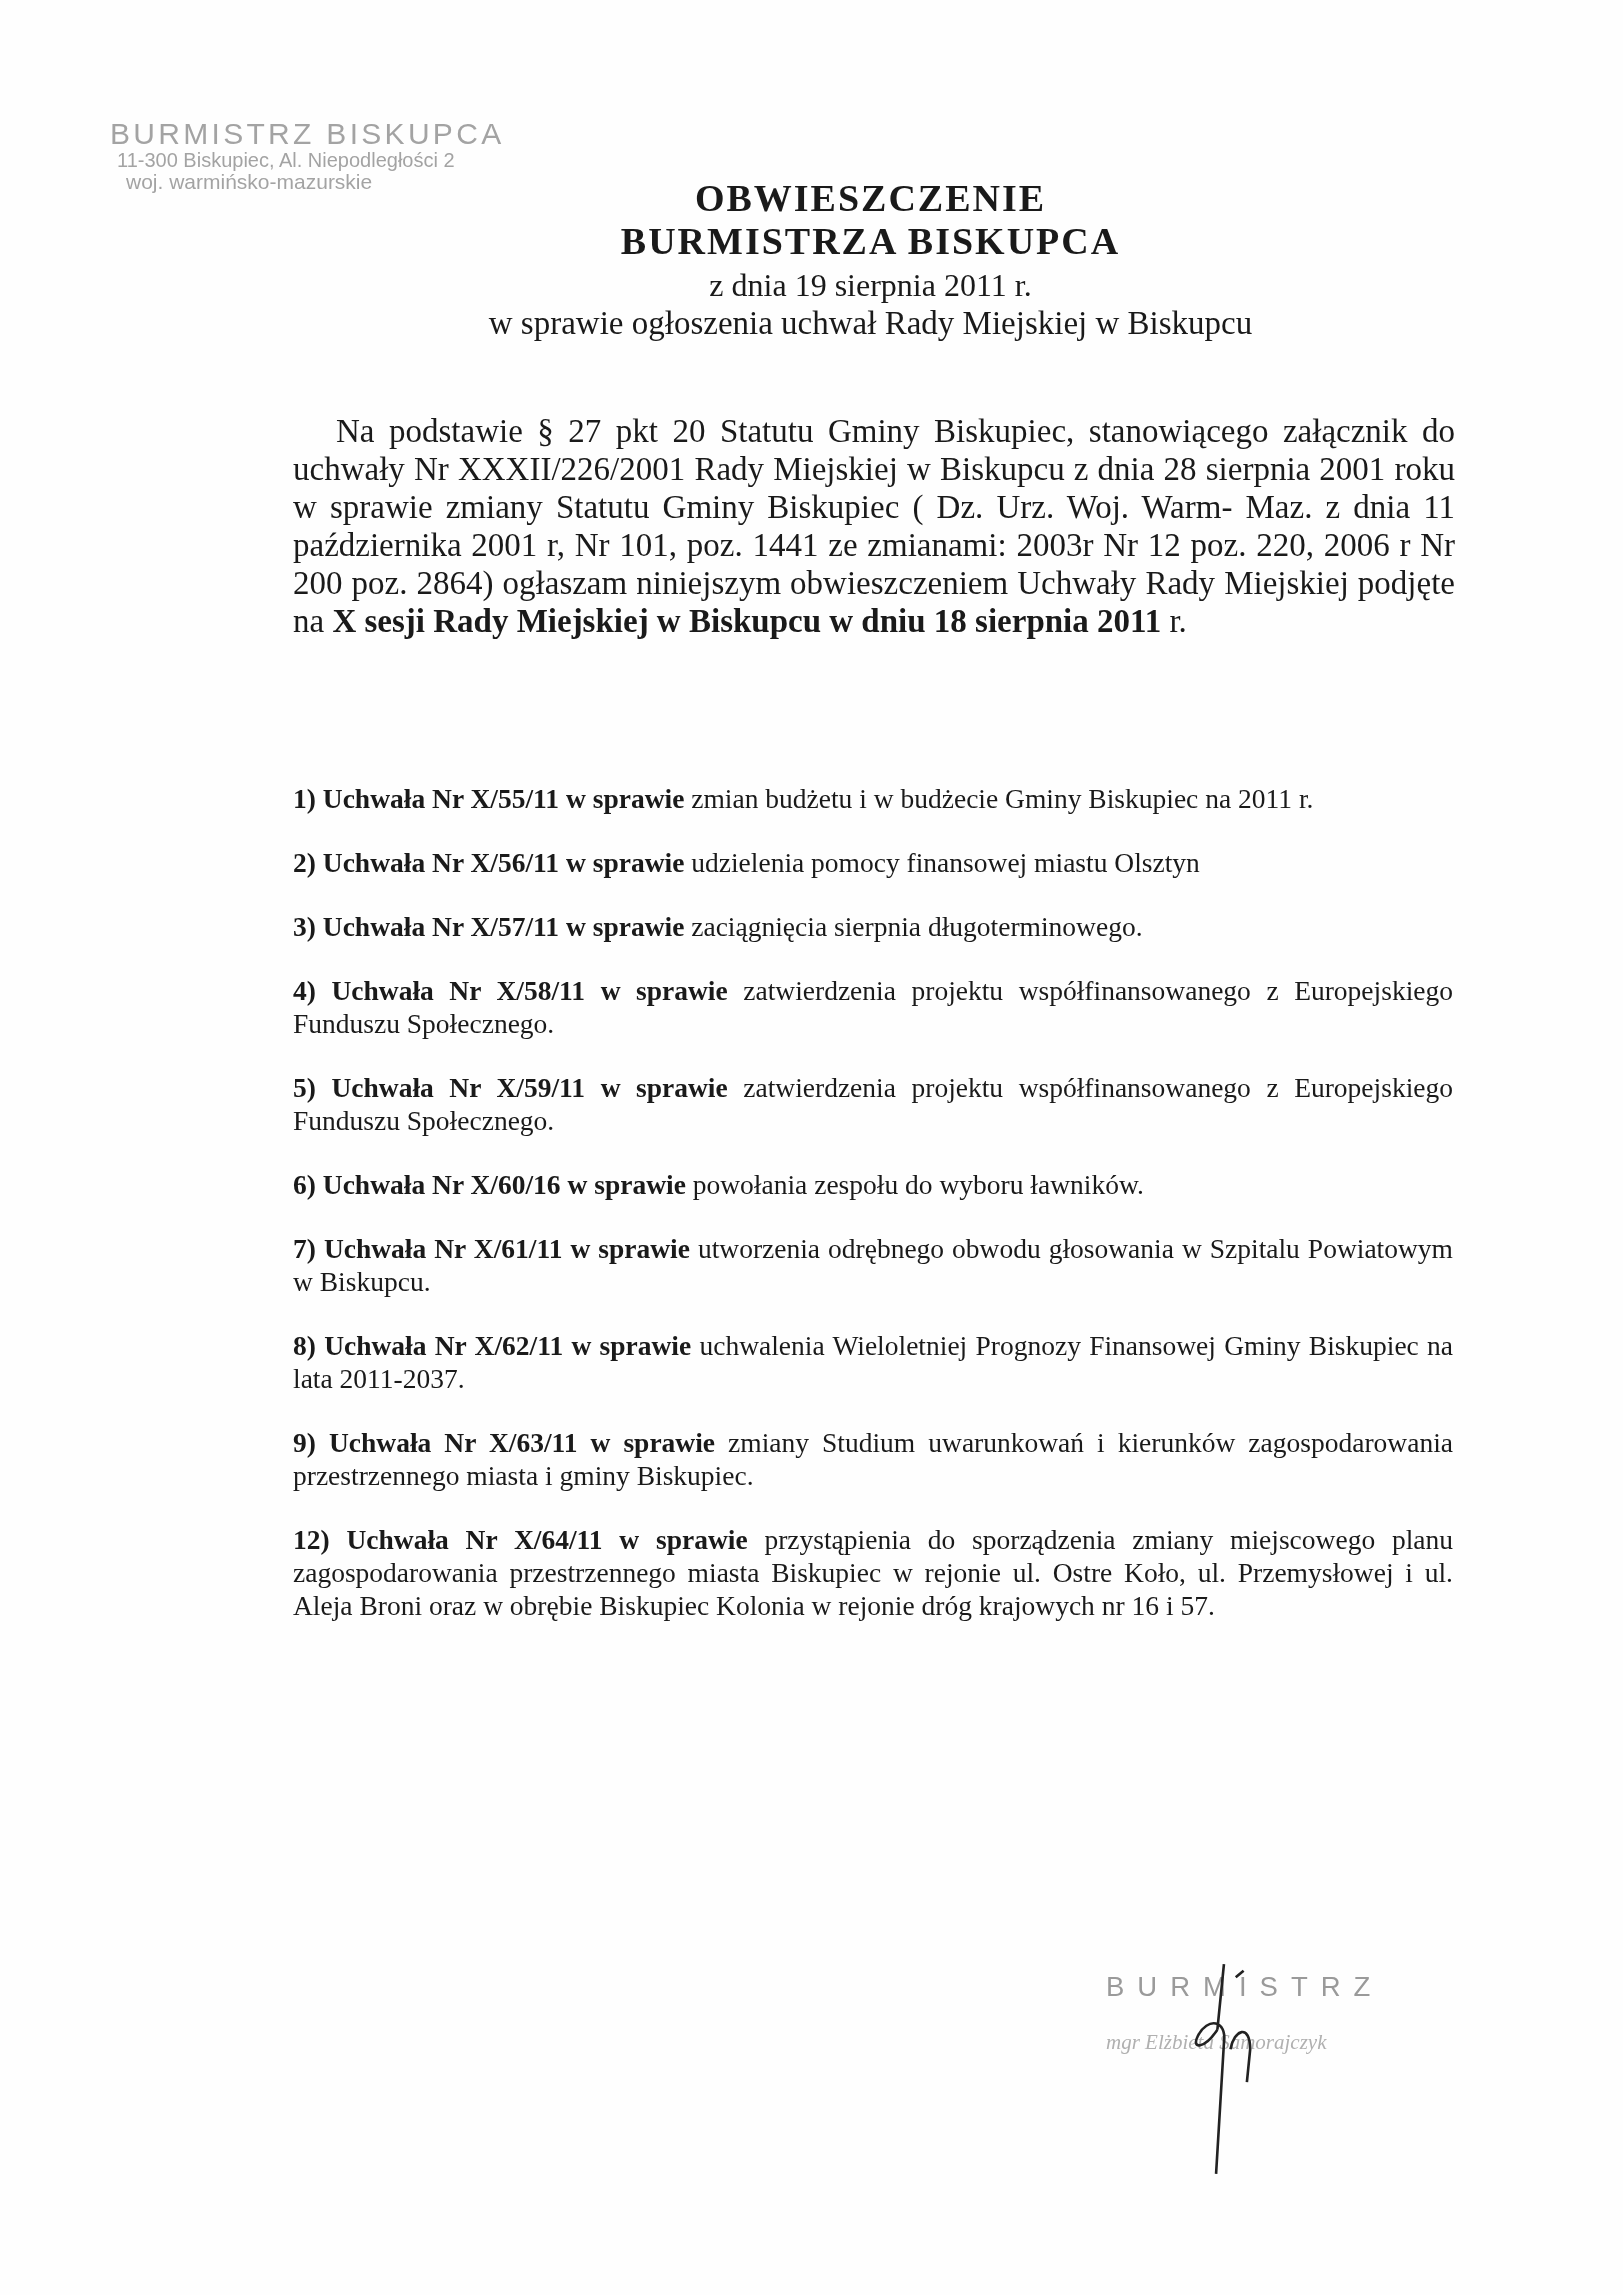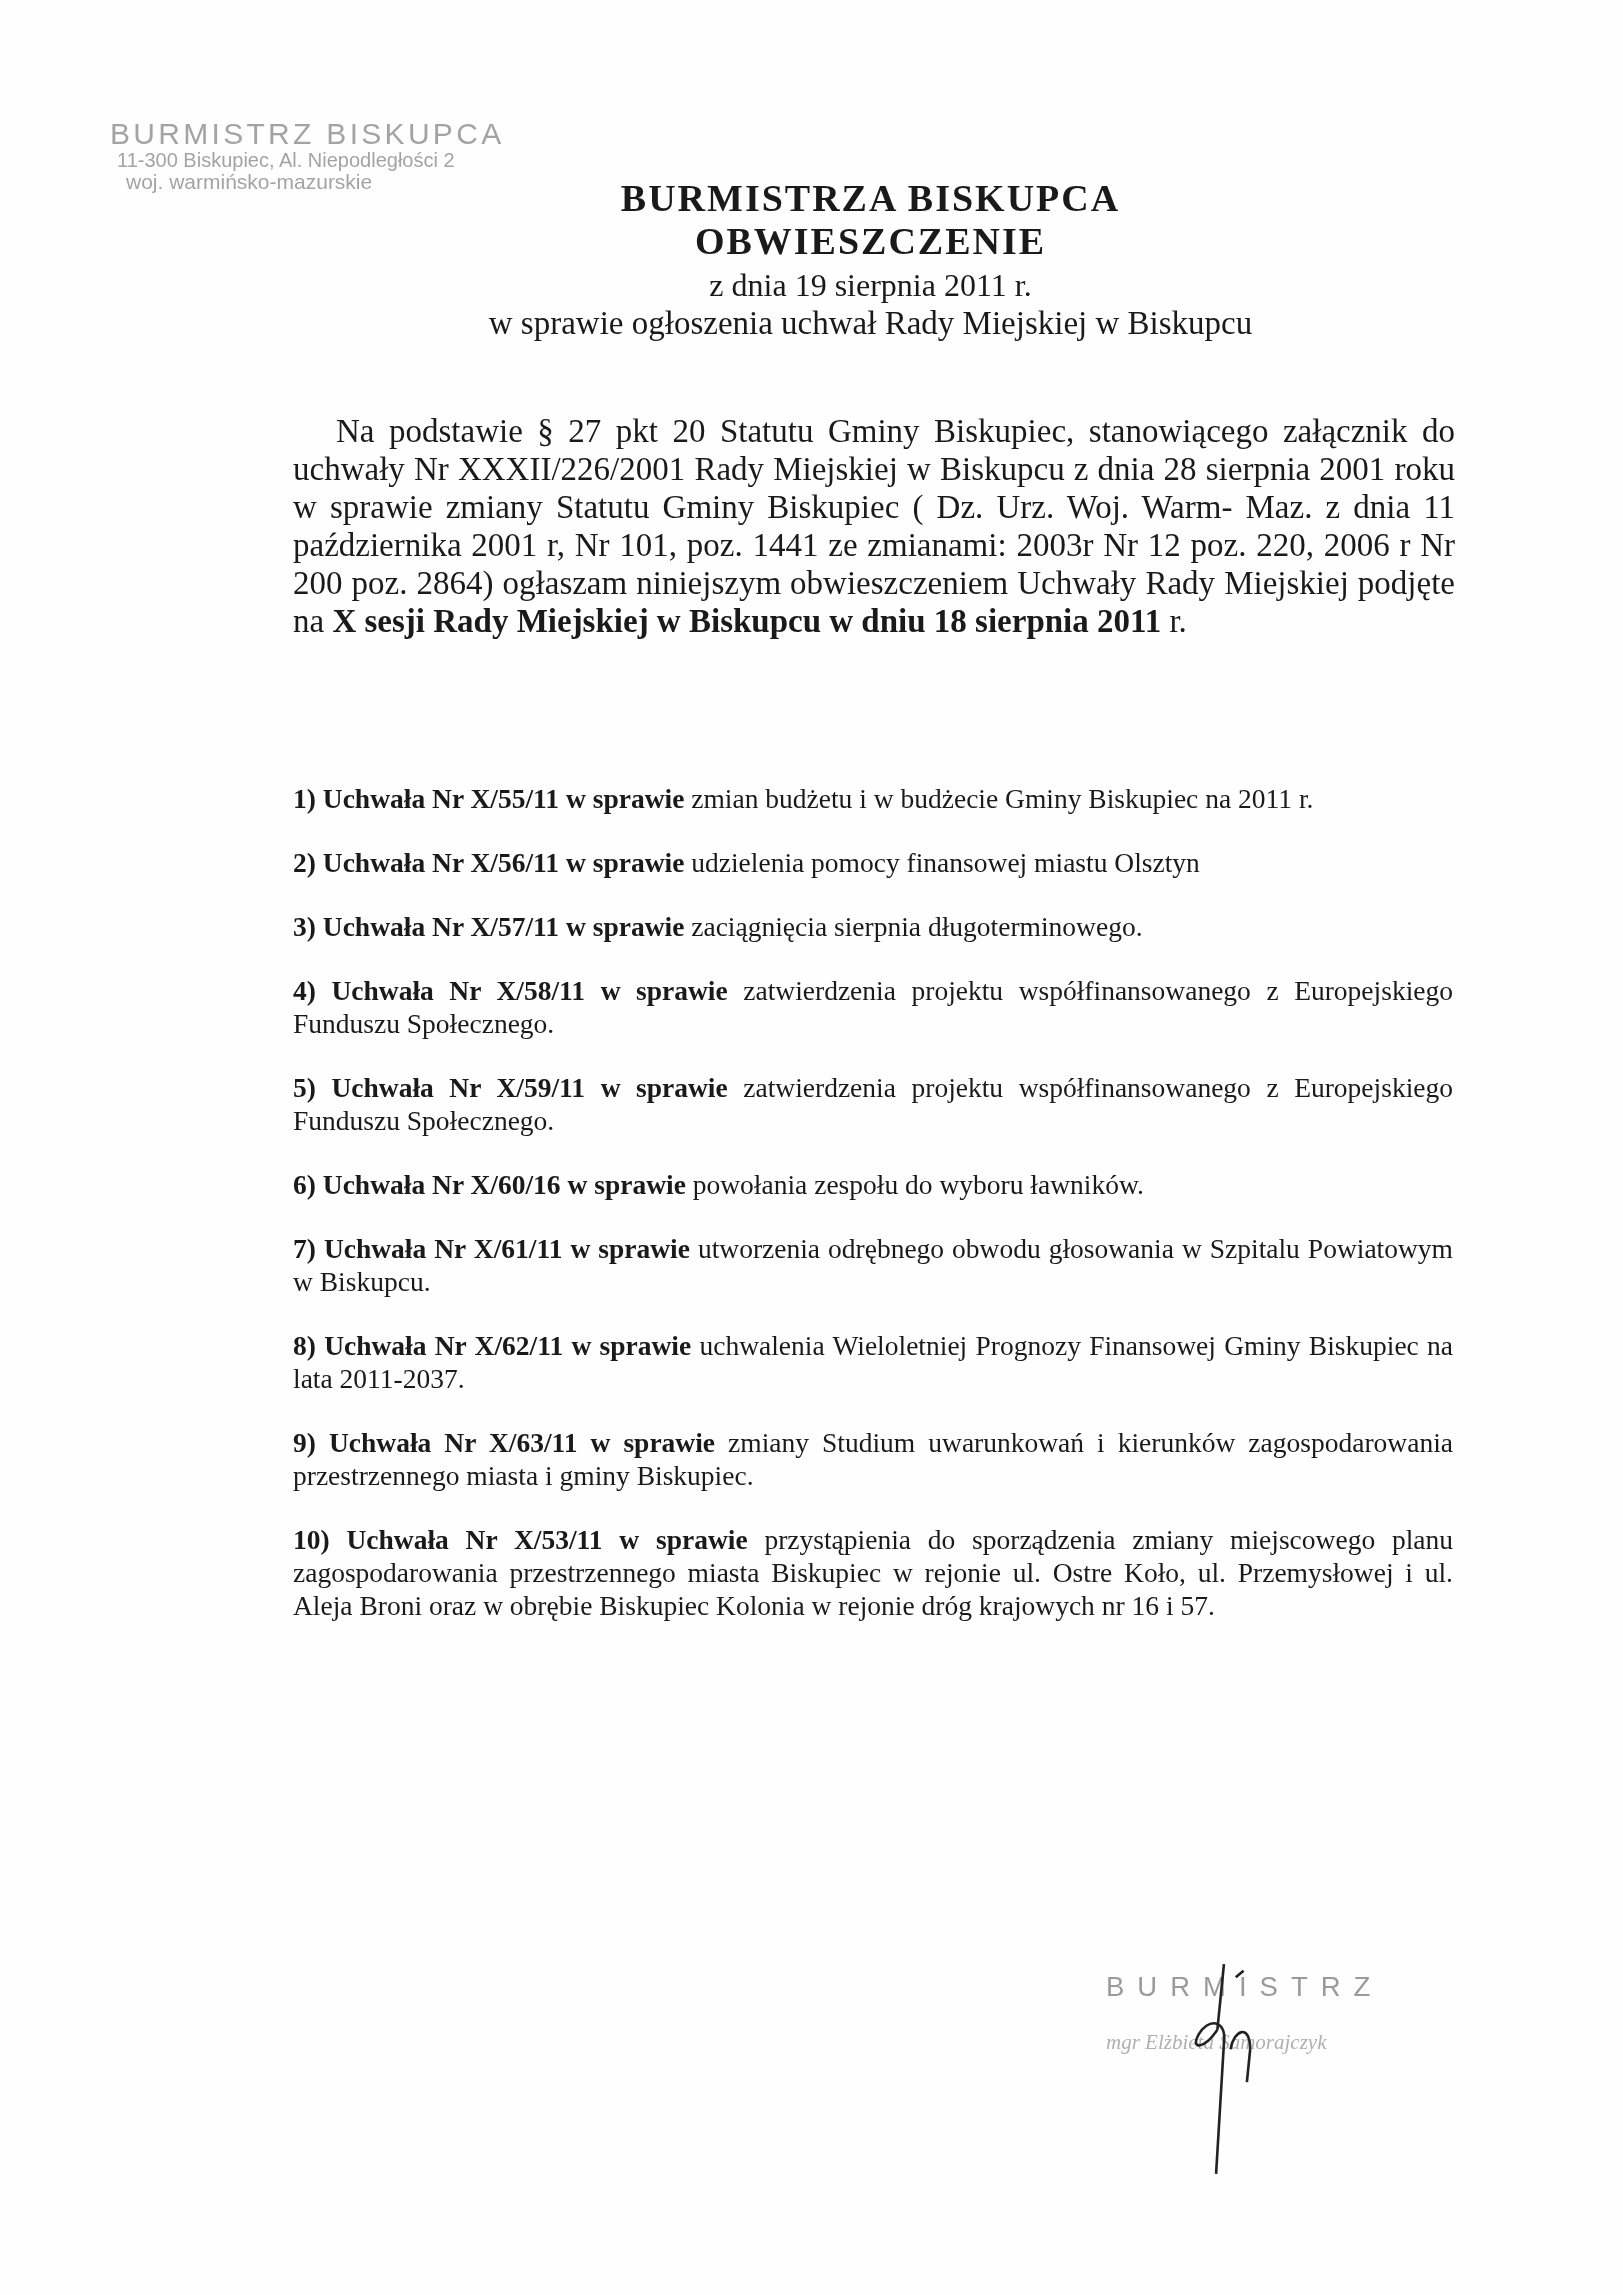--- a/index.html
+++ b/index.html
@@ -37,39 +37,39 @@
 
 <div class="page">
 
   <div class="stamp">
     <div class="s1">BURMISTRZ BISKUPCA</div>
     <div class="s2">11-300 Biskupiec, Al. Niepodległości 2</div>
     <div class="s3">woj. warmińsko-mazurskie</div>
   </div>
 
   <div class="header">
+    <div class="title">OBWIESZCZENIE</div>
     <div class="title">BURMISTRZA BISKUPCA</div>
-    <div class="title">OBWIESZCZENIE</div>
     <div class="date">z dnia 19 sierpnia 2011 r.</div>
     <div class="subject">w sprawie ogłoszenia uchwał Rady Miejskiej w Biskupcu</div>
   </div>
 
   <div class="intro"><span>Na podstawie § 27 pkt 20 Statutu Gminy Biskupiec, stanowiącego załącznik do uchwały Nr XXXII/226/2001 Rady Miejskiej w Biskupcu z dnia 28 sierpnia 2001 roku w sprawie zmiany Statutu Gminy Biskupiec ( Dz. Urz. Woj. Warm- Maz. z dnia 11 października 2001 r, Nr 101, poz. 1441 ze zmianami: 2003r Nr 12 poz. 220, 2006 r Nr 200 poz. 2864) ogłaszam niniejszym obwieszczeniem Uchwały Rady Miejskiej podjęte na</span> <b>X sesji</b><span> </span><b>Rady Miejskiej w Biskupcu w dniu 18 sierpnia 2011</b><span> r.</span></div>
 
   <div class="list" id="res-list">
       <div class="item"><b>1) Uchwała Nr X/55/11 w sprawie</b> <span>zmian budżetu i w budżecie Gminy Biskupiec na 2011 r.</span></div>
       <div class="item"><b>2) Uchwała Nr X/56/11 w sprawie</b> <span>udzielenia pomocy finansowej miastu Olsztyn</span></div>
       <div class="item"><b>3) Uchwała Nr X/57/11 w sprawie</b> <span>zaciągnięcia sierpnia długoterminowego.</span></div>
       <div class="item"><b>4) Uchwała Nr X/58/11 w sprawie</b> <span>zatwierdzenia projektu współfinansowanego z Europejskiego Funduszu Społecznego.</span></div>
       <div class="item"><b>5) Uchwała Nr X/59/11 w sprawie</b> <span>zatwierdzenia projektu współfinansowanego z Europejskiego Funduszu Społecznego.</span></div>
       <div class="item"><b>6) Uchwała Nr X/60/16 w sprawie</b> <span>powołania zespołu do wyboru ławników.</span></div>
       <div class="item"><b>7) Uchwała Nr X/61/11 w sprawie</b> <span>utworzenia odrębnego obwodu głosowania w Szpitalu Powiatowym w Biskupcu.</span></div>
       <div class="item"><b>8) Uchwała Nr X/62/11 w sprawie</b> <span>uchwalenia Wieloletniej Prognozy Finansowej Gminy Biskupiec na lata 2011-2037.</span></div>
       <div class="item"><b>9) Uchwała Nr X/63/11 w sprawie</b> <span>zmiany Studium uwarunkowań i kierunków zagospodarowania przestrzennego miasta i gminy Biskupiec.</span></div>
-      <div class="item"><b>10) Uchwała Nr X/53/11 w sprawie</b> <span>przystąpienia do sporządzenia zmiany miejscowego planu zagospodarowania przestrzennego miasta Biskupiec w rejonie ul. Ostre Koło, ul. Przemysłowej i ul. Aleja Broni oraz w obrębie Biskupiec Kolonia w rejonie dróg krajowych nr 16 i 57.</span></div>
+      <div class="item"><b>12) Uchwała Nr X/64/11 w sprawie</b> <span>przystąpienia do sporządzenia zmiany miejscowego planu zagospodarowania przestrzennego miasta Biskupiec w rejonie ul. Ostre Koło, ul. Przemysłowej i ul. Aleja Broni oraz w obrębie Biskupiec Kolonia w rejonie dróg krajowych nr 16 i 57.</span></div>
     </div>
 
   <div class="sig">
     <div class="role">BURMISTRZ</div>
     <div class="name">mgr Elżbieta Samorajczyk</div>
     <svg width="105" height="236" viewBox="0 0 160 360">
       <path d="M70 20 L60 120 M60 120 C40 150, 20 150, 30 130 C45 100, 75 105, 70 140 L58 340 M80 150 C85 120, 110 110, 110 150 L105 200 M88 40 L100 30" stroke="#222" stroke-width="4" fill="none"></path>
     </svg>
   </div>
 

